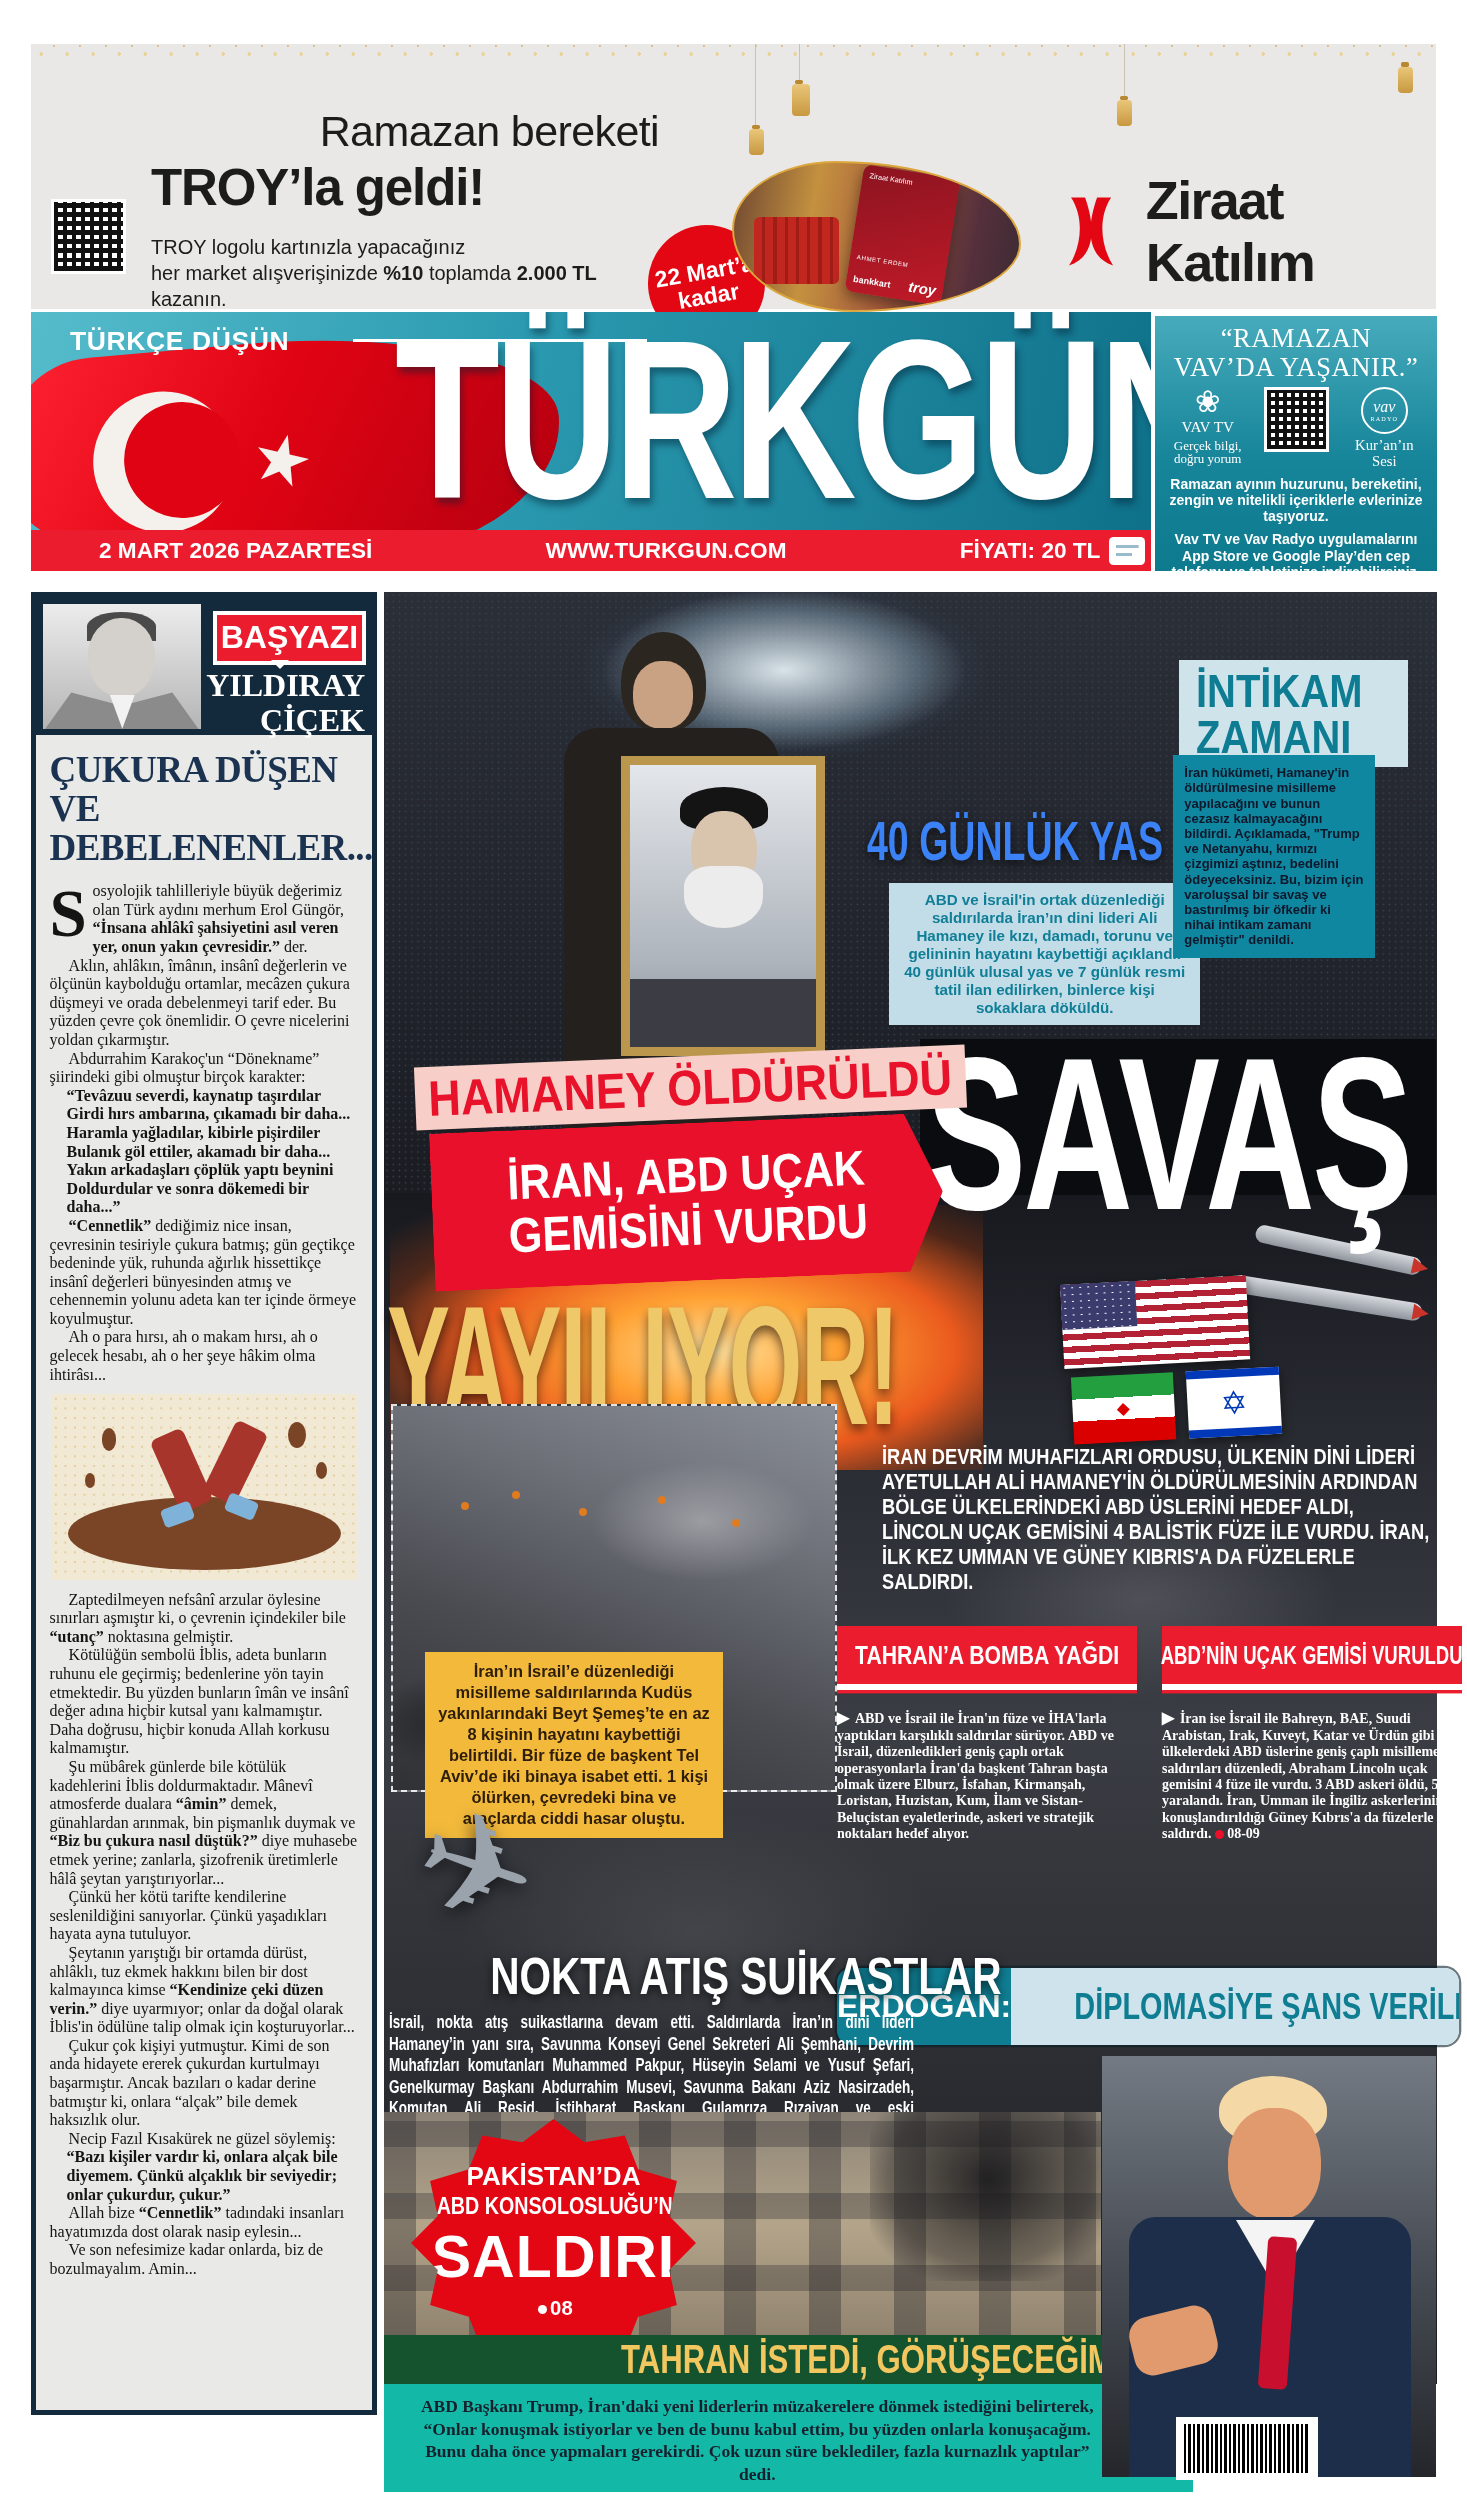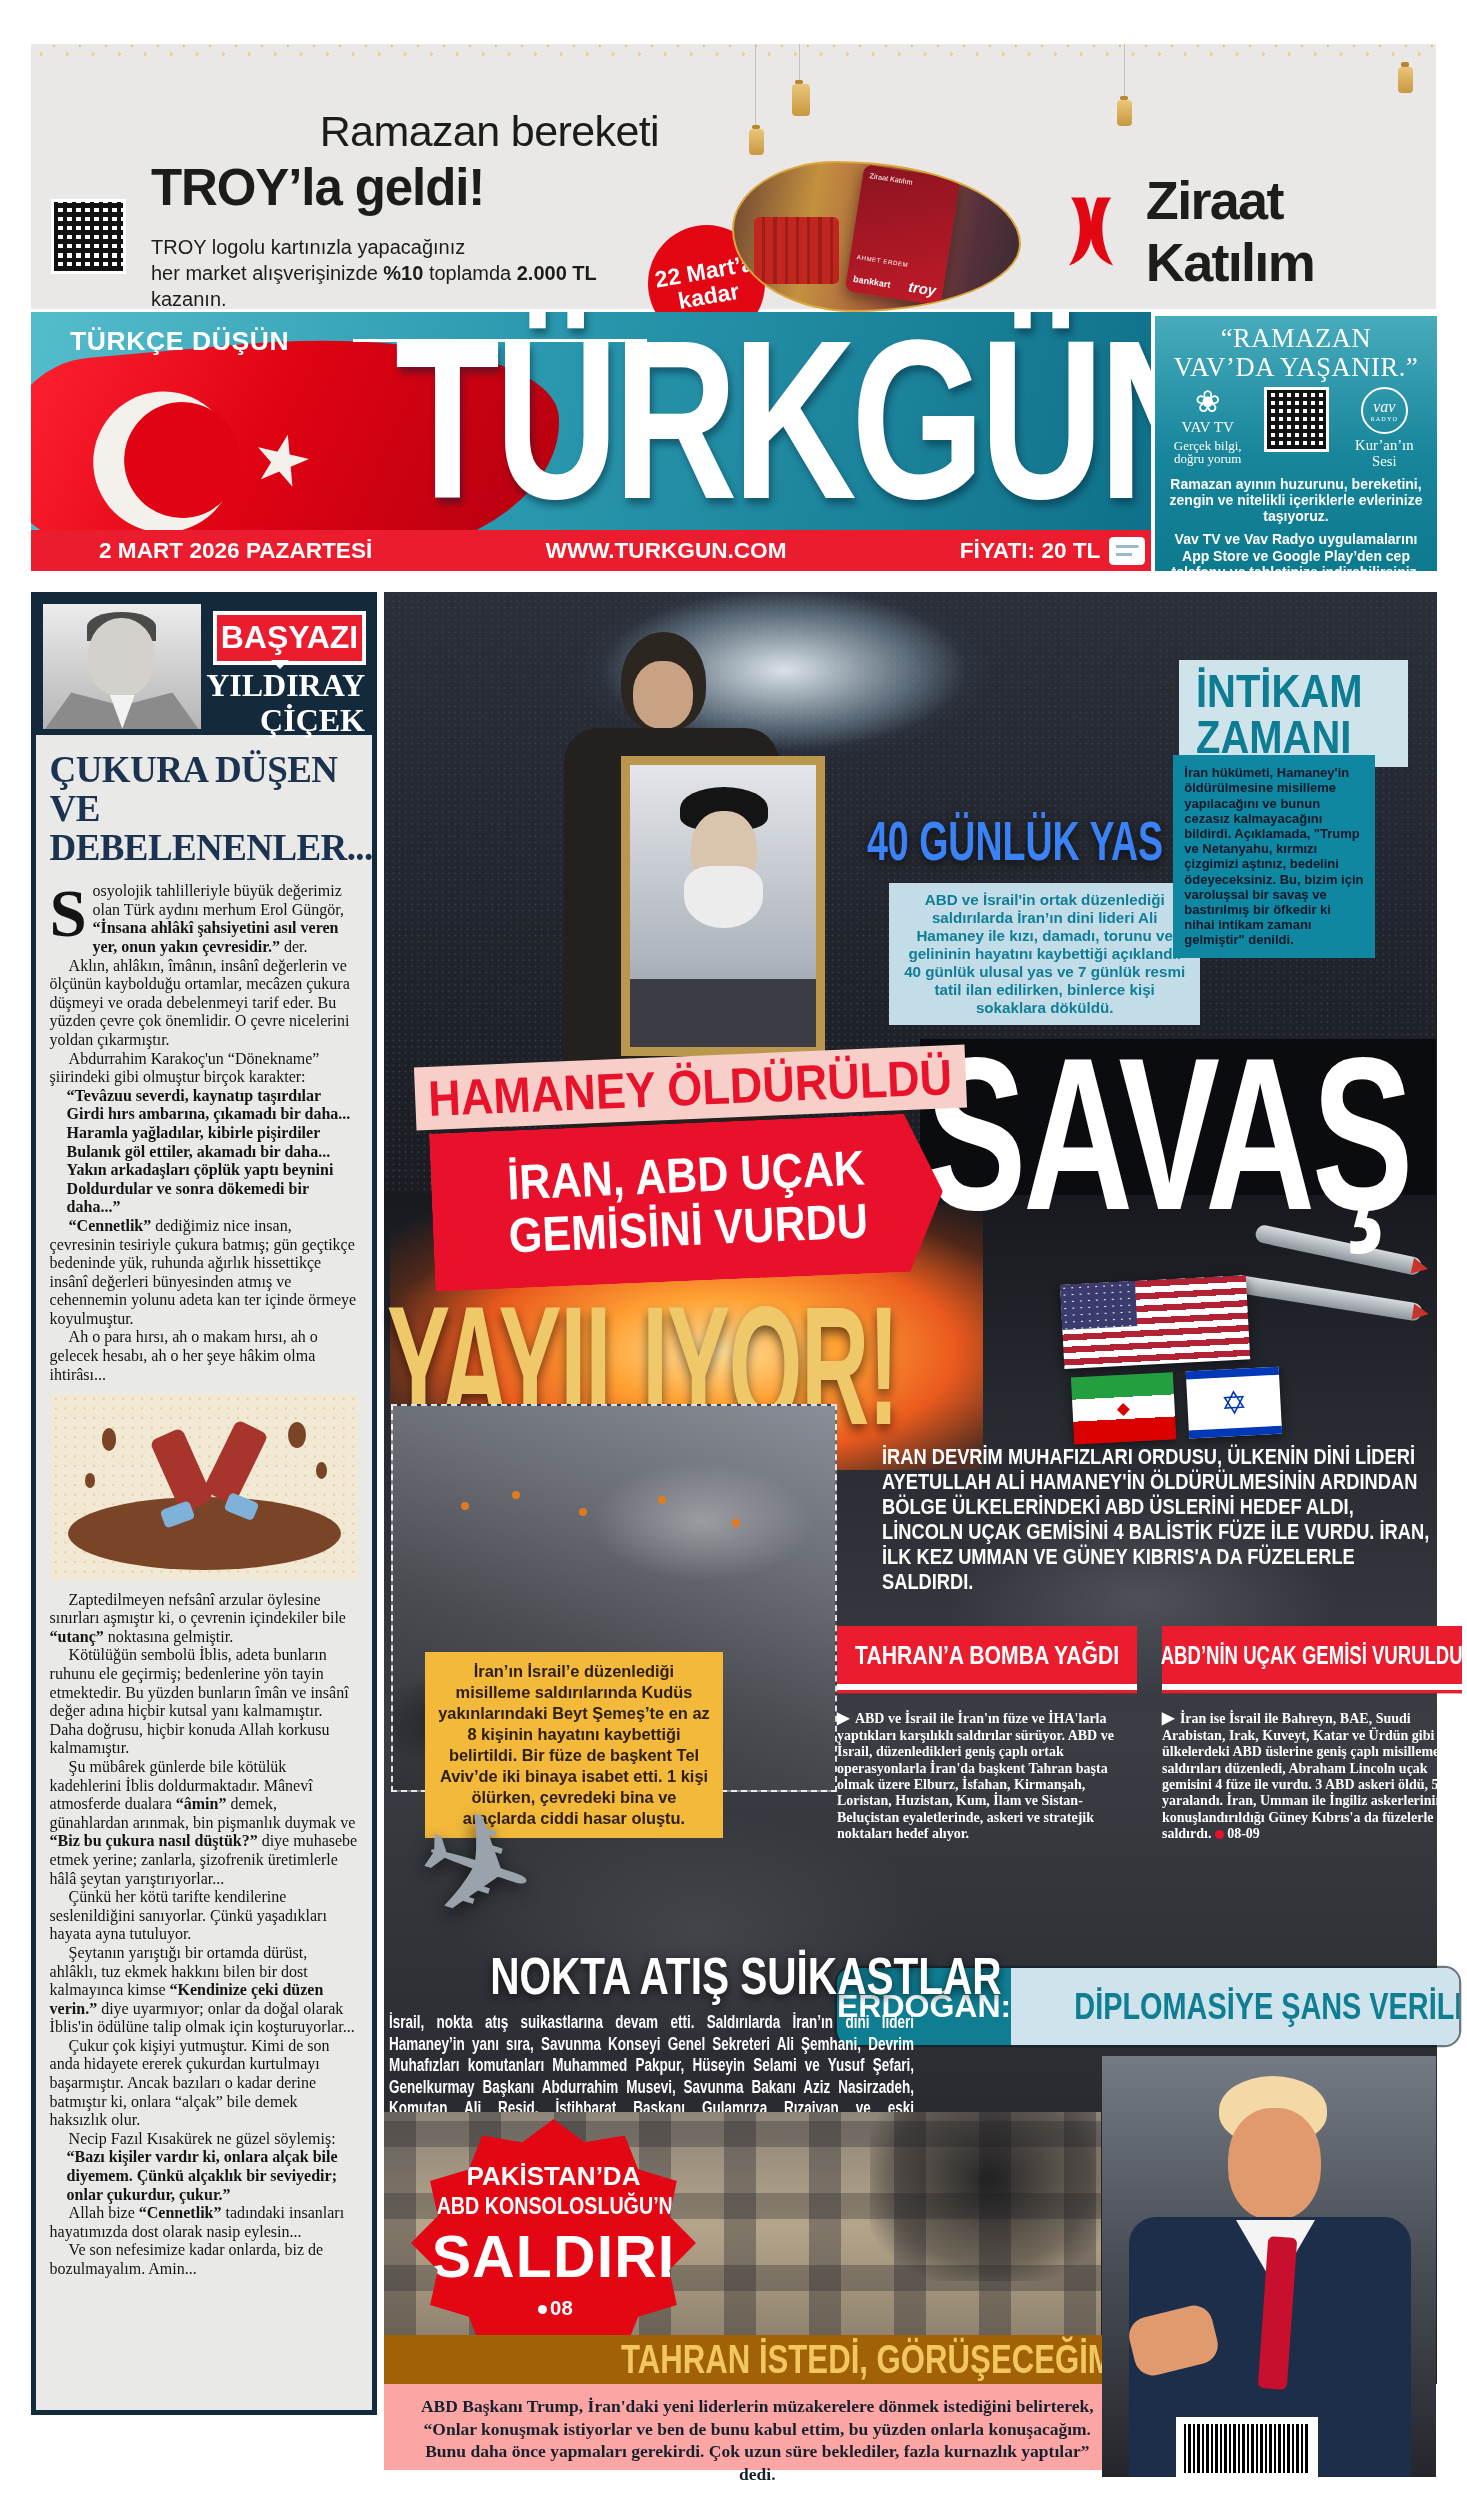--- a/index.html
+++ b/index.html
@@ -218,23 +218,23 @@
      repeating-linear-gradient(0deg,rgba(35,35,42,.3) 0 26px,transparent 26px 72px),
      linear-gradient(180deg,#8e8578 0%,#b3a48a 45%,#897c68 100%);}
   .bld-smoke{left:486px;top:1520px;width:237px;height:169px;background:radial-gradient(ellipse at 50% 40%,rgba(25,25,28,.9),rgba(25,25,28,.4) 60%,transparent 80%);}
   .pakistan{left:27px;top:1527px;width:285px;height:248px;background:#e30613;color:#fff;text-align:center;
      padding-top:42px;box-sizing:border-box;
      clip-path:polygon(100% 50%,90.6% 60.9%,93.3% 75%,79.7% 79.7%,75% 93.3%,60.9% 90.6%,50% 100%,39.1% 90.6%,25% 93.3%,20.3% 79.7%,6.7% 75%,9.4% 60.9%,0% 50%,9.4% 39.1%,6.7% 25%,20.3% 20.3%,25% 6.7%,39.1% 9.4%,50% 0%,60.9% 9.4%,75% 6.7%,79.7% 20.3%,93.3% 25%,90.6% 39.1%);}
   .pk1{font-size:26px;font-weight:800;}
   .pk2{font-size:24px;font-weight:800;transform:scaleX(.82);white-space:nowrap;}
   .pk3{font-size:59px;font-weight:800;letter-spacing:1.1px;margin-top:3.4px;}
   .pk4{margin-top:5.6px;font-size:20.3px;font-weight:800;}
-  .tahran-strip{left:0;top:1743px;width:809px;height:49px;background:#a16207;display:flex;align-items:center;}
+  .tahran-strip{left:0;top:1743px;width:809px;height:49px;background:#14532d;display:flex;align-items:center;}
   .tahran-strip span{margin-left:237px;color:#f2c75f;font-size:41px;font-weight:800;white-space:nowrap;transform:scaleX(.76);transform-origin:0 50%;}
-  .quote-box{left:0;top:1792px;width:809px;height:86px;background:#fca5a5;box-sizing:border-box;
+  .quote-box{left:0;top:1792px;width:809px;height:108px;background:#14b8a6;box-sizing:border-box;
      padding:11.3px 85px 0 22.6px;color:#16212e;font-family:"Liberation Serif",serif;font-weight:bold;
      font-size:17.5px;line-height:22.6px;text-align:center;}
   .bigchev{position:absolute;right:29px;top:9px;color:#3c3c3c;font-size:67px;font-weight:bold;font-family:"Liberation Sans",sans-serif;}
   .trump{left:718px;top:1464px;width:334px;height:421px;overflow:hidden;background:linear-gradient(180deg,#747a83 0%,#4a4f57 48%,#24262b 100%);}
   .t-hair{position:absolute;left:117px;top:20.3px;width:108px;height:69px;background:#f4d9a6;border-radius:50% 50% 45% 45%;}
   .t-face{position:absolute;left:126px;top:52px;width:93px;height:112px;background:#e09a6e;border-radius:46%;}
   .t-suit{position:absolute;left:27px;top:161px;width:282px;height:265px;background:#1d2e4a;border-radius:27px 27px 0 0;}
   .t-shirt{position:absolute;left:134px;top:164px;width:79px;height:68px;background:#f4f4f4;clip-path:polygon(0 0,100% 0,50% 100%);}
   .t-tie{position:absolute;left:161px;top:181px;width:29px;height:152px;background:#c8102e;border-radius:5.6px;transform:rotate(4deg);}
   .t-hand{position:absolute;left:29px;top:255px;width:85px;height:59px;background:#e09a6e;border-radius:19px;transform:rotate(-14deg);}

